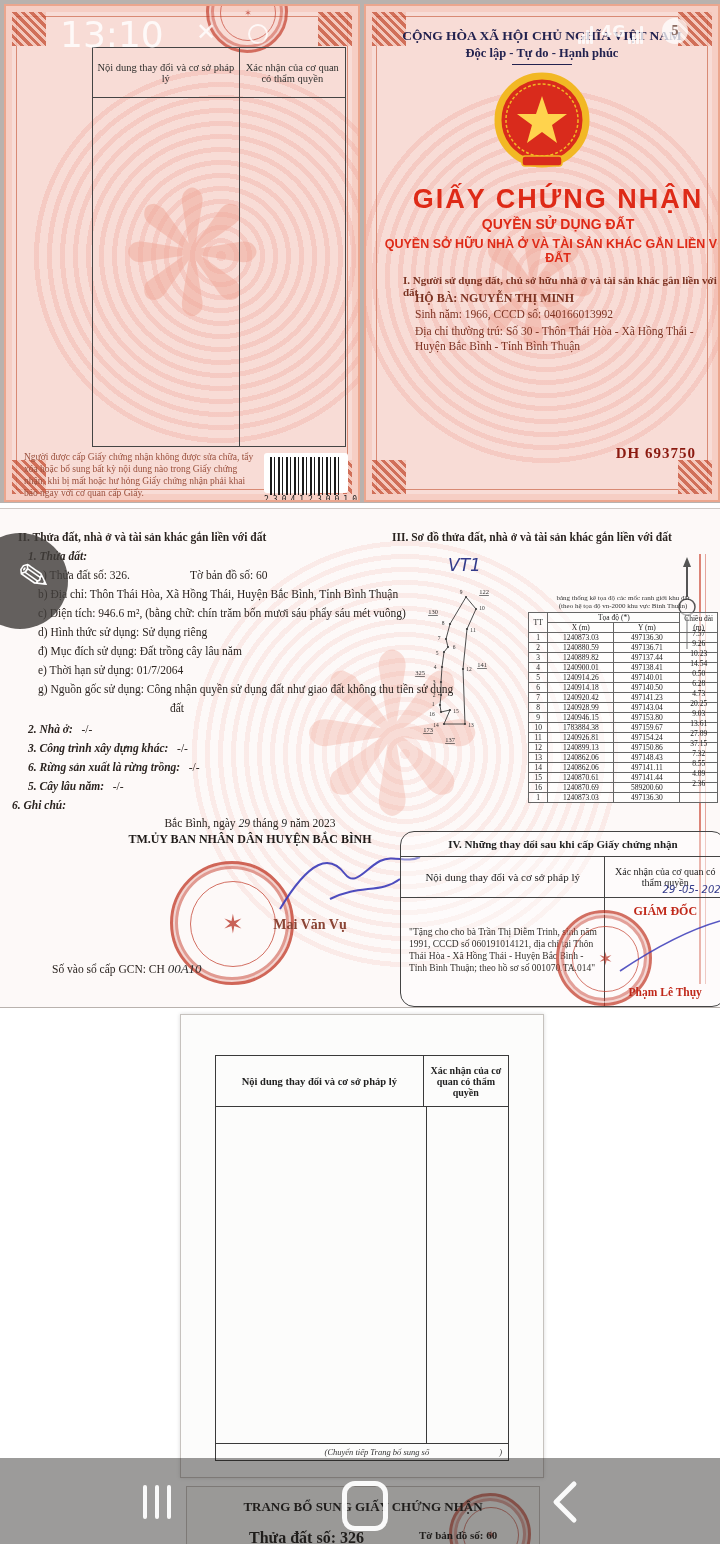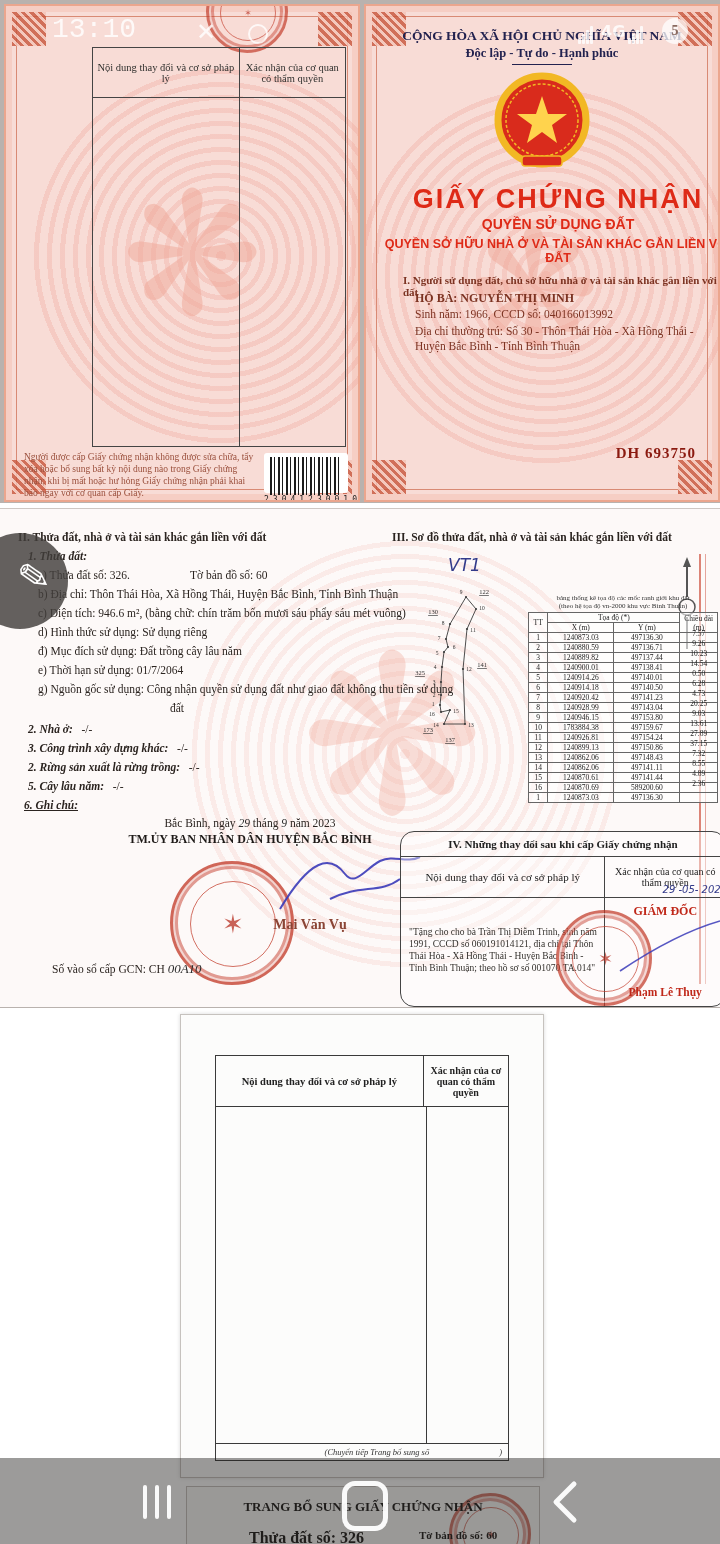--- a/index.html
+++ b/index.html
@@ -154,21 +154,21 @@
       <div class="abs center redtitle" style="left:0;top:231px;width:100%;font-weight:bold;font-size:12.5px;font-family:'Liberation Sans',sans-serif;">QUYỀN SỞ HỮU NHÀ Ở VÀ TÀI SẢN KHÁC GẮN LIỀN VỚI ĐẤT</div>
 
       <div class="abs brown" style="left:20px;top:268px;width:320px;font-weight:bold;font-size:11px;">I. Người sử dụng đất, chủ sở hữu nhà ở và tài sản khác gắn liền với đất</div>
       <div class="abs brown" style="left:32px;top:285px;width:300px;font-weight:bold;font-size:12px;">HỘ BÀ: NGUYỄN THỊ MINH</div>
       <div class="abs brown" style="left:32px;top:302px;width:300px;font-size:11.5px;">Sinh năm: 1966, CCCD số: 040166013992</div>
       <div class="abs brown" style="left:32px;top:318px;width:300px;font-size:11.5px;line-height:15px;">Địa chỉ thường trú: Số 30 - Thôn Thái Hòa - Xã Hồng Thái - Huyện Bắc Bình - Tỉnh Bình Thuận</div>
 
       <div class="abs" style="right:22px;bottom:38px;color:#8b1a10;font-weight:bold;font-size:15px;letter-spacing:1px;">DH 693750</div>
     </div>
 
-    <div class="abs sb" style="left:52px;top:14px;font-size:28px;font-family:Liberation Mono, monospace;">13:10</div>
+    <div class="abs sb" style="left:60px;top:14px;font-size:36px;">13:10</div>
     <div class="abs sb" style="left:196px;top:18px;font-size:24px;">✕</div>
     <span class="abs clockico" style="left:248px;top:24px;"></span>
     <div class="abs" style="left:578px;top:26px;">
       <span class="sigbar" style="height:6px;"></span><span class="sigbar" style="height:10px;"></span><span class="sigbar" style="height:14px;"></span><span class="sigbar" style="height:18px;"></span>
     </div>
     <div class="abs sb" style="left:601px;top:22px;font-size:16px;font-weight:bold;">4G</div>
     <div class="abs" style="left:628px;top:26px;">
       <span class="sigbar" style="height:6px;"></span><span class="sigbar" style="height:10px;"></span><span class="sigbar" style="height:14px;"></span><span class="sigbar" style="height:18px;"></span>
     </div>
     <div class="abs" style="left:662px;top:18px;"><span id="battcirc">5</span></div>
@@ -185,23 +185,23 @@
     <div class="sec-line" style="left:38px;top:60px;"><span>a) Thửa đất số: 326.</span><span style="display:inline-block;width:60px;"></span><span>Tờ bản đồ số: 60</span></div>
     <div class="sec-line" style="left:38px;top:79px;">b) Địa chỉ: Thôn Thái Hòa, Xã Hồng Thái, Huyện Bắc Bình, Tỉnh Bình Thuận</div>
     <div class="sec-line" style="left:38px;top:98px;">c) Diện tích: 946.6 m², (bằng chữ: chín trăm bốn mươi sáu phẩy sáu mét vuông)</div>
     <div class="sec-line" style="left:38px;top:117px;">d) Hình thức sử dụng:  Sử dụng riêng</div>
     <div class="sec-line" style="left:38px;top:136px;">đ) Mục đích sử dụng:   Đất trồng cây lâu năm</div>
     <div class="sec-line" style="left:38px;top:155px;">e) Thời hạn sử dụng:   01/7/2064</div>
     <div class="sec-line" style="left:38px;top:174px;">g) Nguồn gốc sử dụng: Công nhận quyền sử dụng đất như giao đất không thu tiền sử dụng</div>
     <div class="sec-line" style="left:170px;top:193px;">đất</div>
     <div class="sec-line" style="left:28px;top:214px;"><span class="bi">2. Nhà ở:</span>&nbsp;&nbsp;&nbsp;<span>-/-</span></div>
     <div class="sec-line" style="left:28px;top:233px;"><span class="bi">3. Công trình xây dựng khác:</span>&nbsp;&nbsp;&nbsp;<span>-/-</span></div>
-    <div class="sec-line" style="left:28px;top:252px;"><span class="bi">2. Rừng sản xuất là rừng trồng:</span>&nbsp;&nbsp;&nbsp;<span>-/-</span></div>
+    <div class="sec-line" style="left:28px;top:252px;"><span class="bi">6. Rừng sản xuất là rừng trồng:</span>&nbsp;&nbsp;&nbsp;<span>-/-</span></div>
     <div class="sec-line" style="left:28px;top:271px;"><span class="bi">5. Cây lâu năm:</span>&nbsp;&nbsp;&nbsp;<span>-/-</span></div>
-    <div class="sec-line bi" style="left:24px;top:290px;text-decoration:underline;">6. Ghi chú:</div>
+    <div class="sec-line bi" style="left:12px;top:290px;">6. Ghi chú:</div>
 
     <div class="abs" style="left:-28px;top:24px;width:96px;height:96px;border-radius:50%;background:rgba(66,62,60,0.82);">
       <span style="position:absolute;right:18px;top:22px;color:#fff;font-size:38px;transform:rotate(-10deg);font-family:'DejaVu Sans',sans-serif;">✎</span>
     </div>
 
     <div class="sec-line bold" style="left:392px;top:22px;">III. Sơ đồ thửa đất, nhà ở và tài sản khác gắn liền với đất</div>
     <div class="abs hand" style="left:448px;top:46px;font-size:17px;">VT1</div>
 
     <svg class="abs" style="left:676px;top:48px;" width="22" height="100" viewBox="0 0 22 100">
       <line x1="11" y1="8" x2="11" y2="40" stroke="#555" stroke-width="2"></line>

